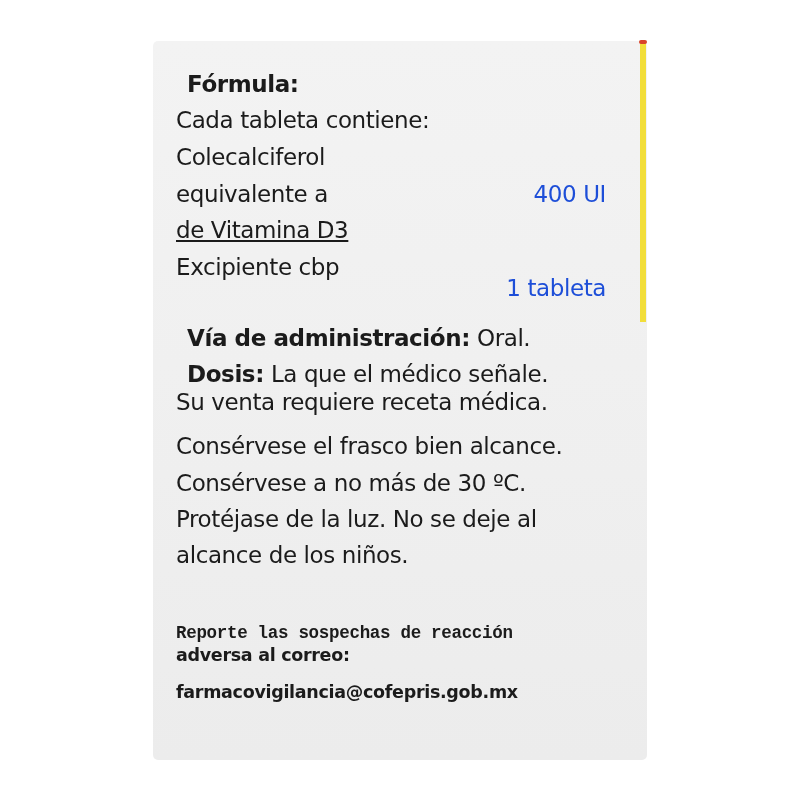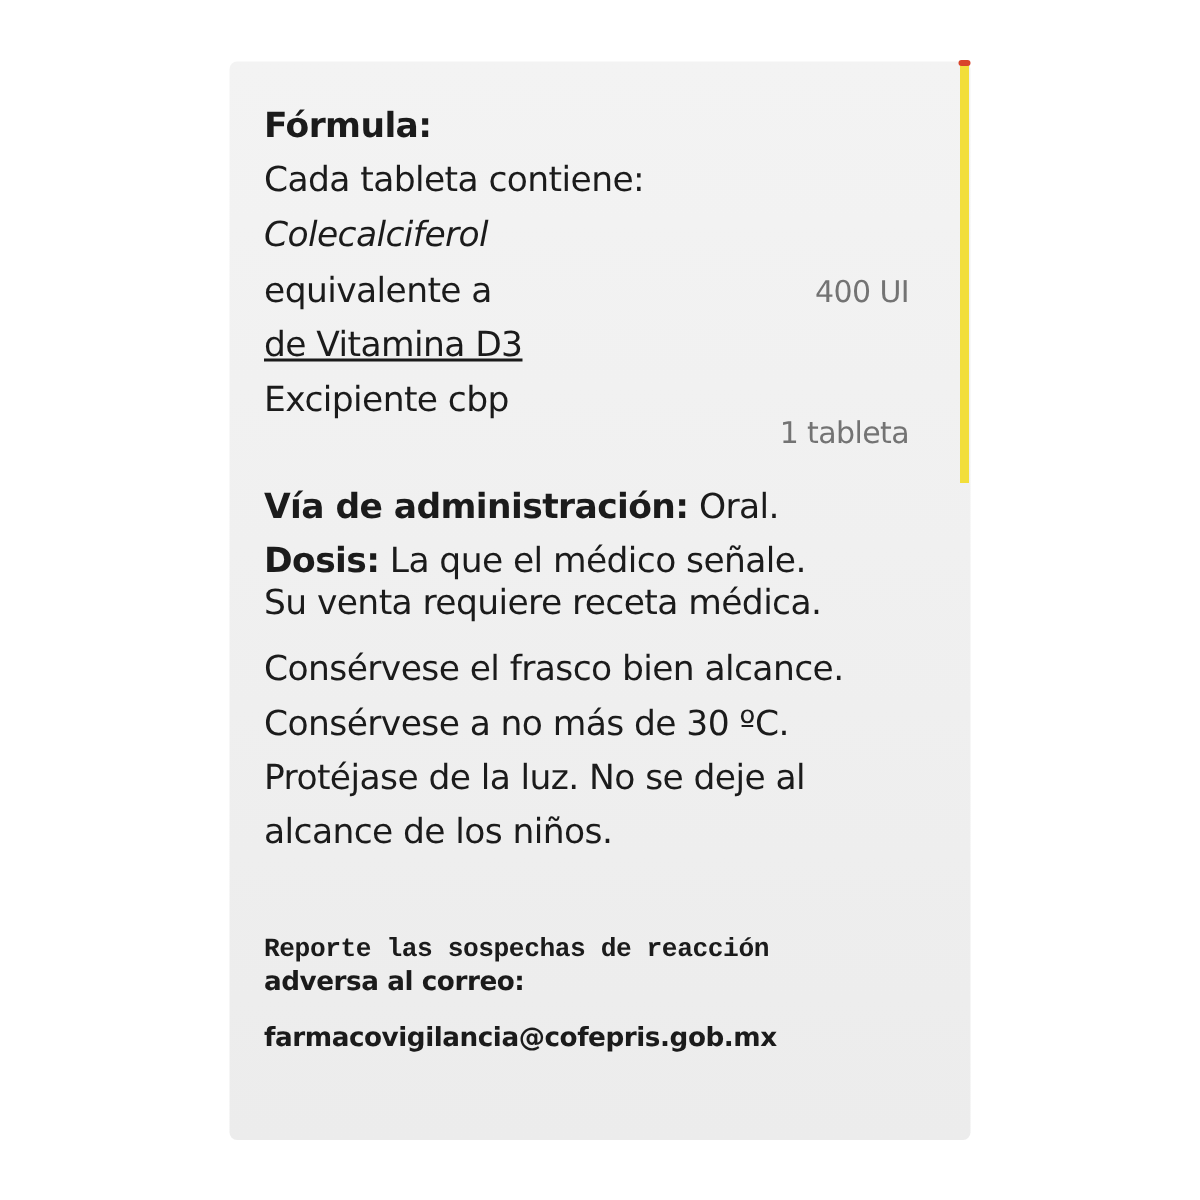--- a/index.html
+++ b/index.html
@@ -16,35 +16,35 @@
   .stripe-tip {
     position: absolute; left: 639px; top: 40px; width: 8px; height: 4px;
     background: #d9442b; border-radius: 2px;
   }
   .txt {
     position: absolute; left: 176px;
     font-family: "DejaVu Sans", sans-serif; color: #1b1b1b;
     white-space: nowrap; letter-spacing: -0.4px;
   }
   .big { font-size: 23px; line-height: 28px; }
-  .b { font-weight: bold; }
-  .val { position: absolute; font-family: "DejaVu Sans", sans-serif; color: #737373;
-         font-size: 20px; line-height: 28px; white-space: nowrap; right: 194px; letter-spacing: -0.4px; }
+  .b { font-weight: bold; margin-left: 11px; }
+  .val { position: absolute; font-family: "DejaVu Sans", sans-serif; color: #1d4ed8;
+         font-size: 23px; line-height: 28px; white-space: nowrap; right: 194px; letter-spacing: -0.4px; }
   .small { font-size: 17.5px; line-height: 22px; font-weight: bold; letter-spacing: -0.3px; }
 </style>
 </head>
 <body>
 
 <div class="card"></div>
 <div class="stripe"></div>
 <div class="stripe-tip"></div>
 
 <div class="txt big b" style="top:70px;">Fórmula:</div>
 <div class="txt big" style="top:106px;">Cada tableta contiene:</div>
-<div class="txt big" style="top:143px;font-style:italic;">Colecalciferol</div>
+<div class="txt big" style="top:143px;">Colecalciferol</div>
 <div class="txt big" style="top:180px;">equivalente a</div>
 <div class="val" style="top:180px;">400 UI</div>
 <div class="txt big" style="top:216px;text-decoration:underline;">de Vitamina D3</div>
 <div class="txt big" style="top:253px;">Excipiente cbp</div>
 <div class="val" style="top:253px;margin-top:21px;">1 tableta</div>
 
 <div class="txt big" style="top:324px;">
   <span class="b">Vía de administración:</span><span> Oral.</span>
 </div>
 <div class="txt big" style="top:360px;">

